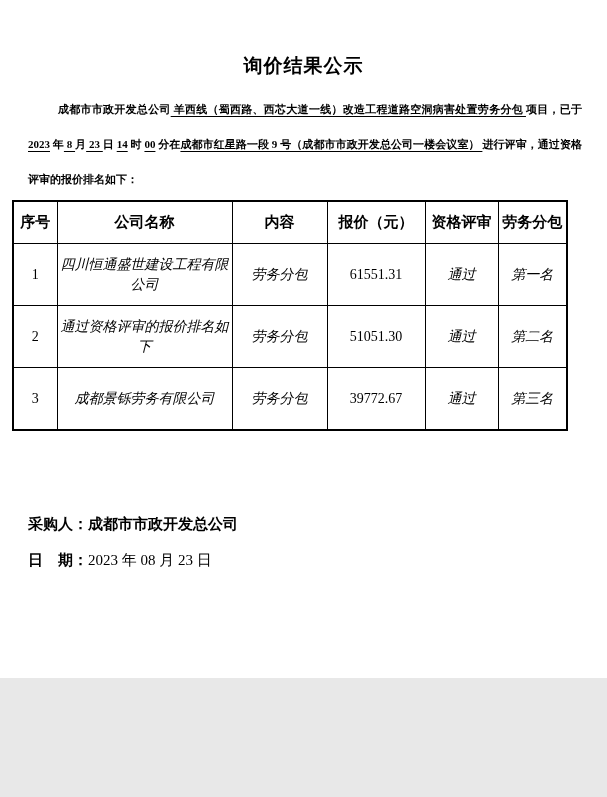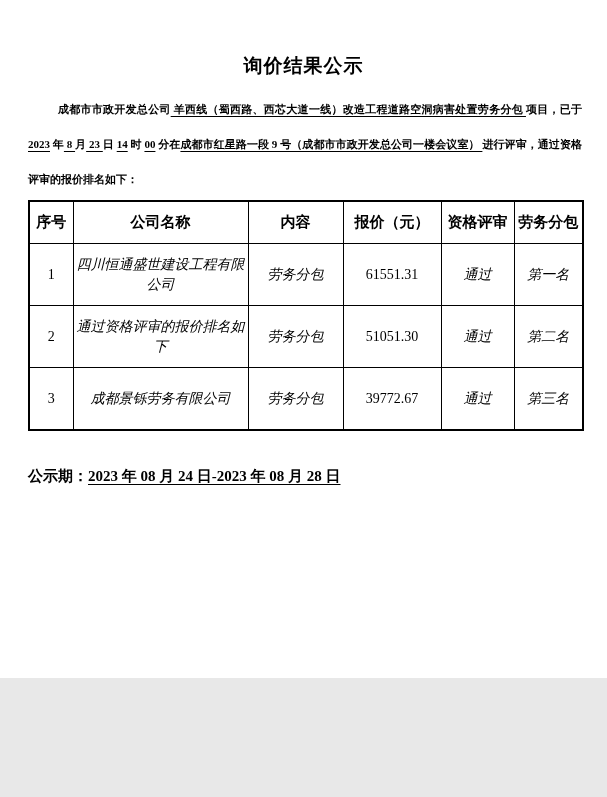--- a/index.html
+++ b/index.html
@@ -27,21 +27,21 @@
     margin: 13px 25px 0 28px;
     font-size: 11px;
     font-weight: bold;
     line-height: 35px;
     text-align: justify;
     text-indent: 30px;
     white-space: pre-wrap;
   }
   .u { text-decoration: underline; text-underline-offset: 3px; }
   table.results {
-    margin: 3px 0 0 28px;
+    margin: 3px 0 0 12px;
     width: 554px;
     border-collapse: collapse;
     table-layout: fixed;
     border: 2px solid #000000;
   }
   table.results th, table.results td {
     border: 1px solid #000000;
     text-align: center;
     vertical-align: middle;
     padding: 0 2px;
@@ -105,17 +105,18 @@
         <td class="num">3</td>
         <td class="kai">成都景铄劳务有限公司</td>
         <td class="kai">劳务分包</td>
         <td class="num">39772.67</td>
         <td class="kai">通过</td>
         <td class="kai">第三名</td>
       </tr>
     </tbody>
   </table>
 
-  <p class="publicity"><span>公示期：</span><span class="u">2023 年 08 月 24 日-2023 年 08 月 28 日</span></p>
 
+  <p class="purchaser"><span>采购人：</span><span>成都市市政开发总公司</span></p>
 
+  <p class="dateline"><span class="lbl">日　期：</span><span>2023 年 08 月 23 日</span></p>
 
 </div>
 
 </body></html>

